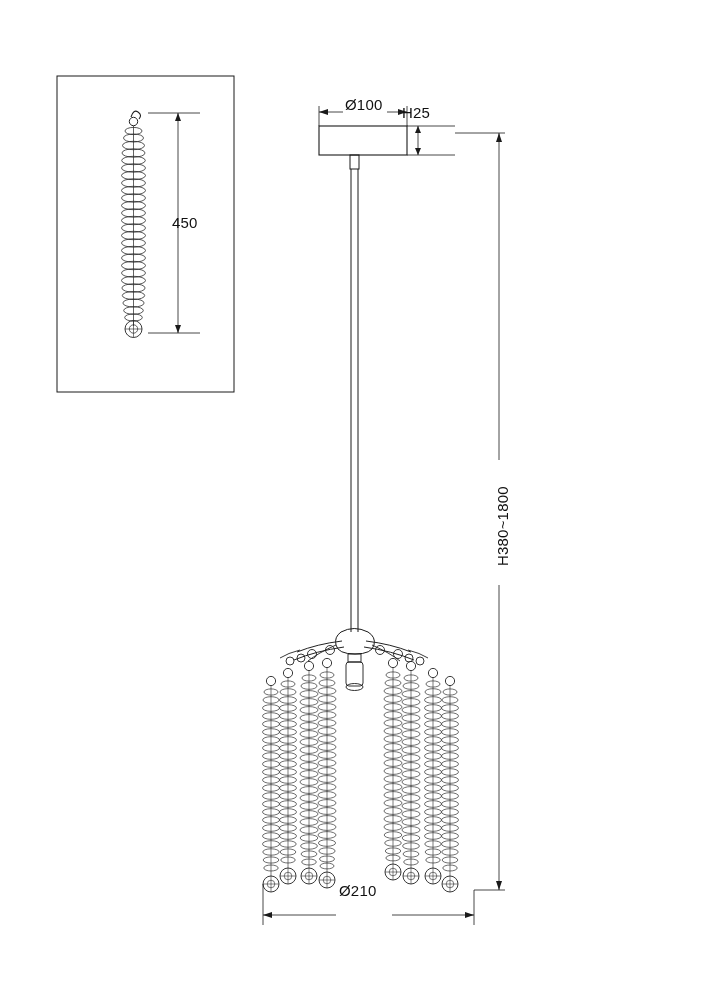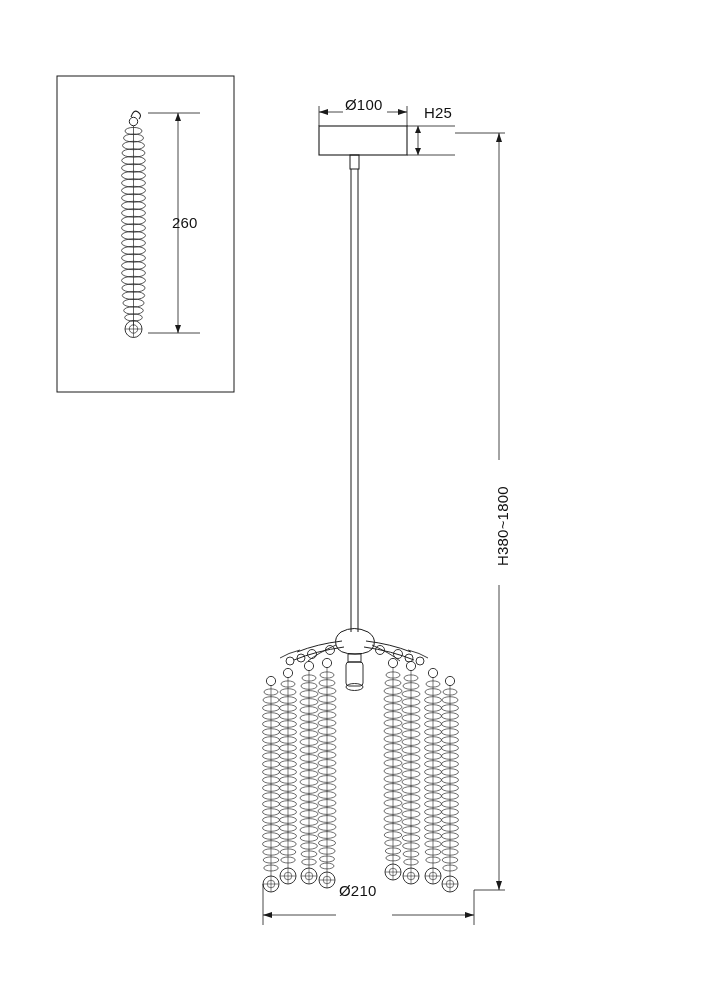--- a/index.html
+++ b/index.html
@@ -33,21 +33,21 @@
     font-size: 15px;
     letter-spacing: 0.2px;
     color: #111111;
     white-space: nowrap;
   }
   .dim-label.vertical {
     transform-origin: left top;
     transform: rotate(-90deg);
   }
   .lbl-d100 { left: 345px; top: 96px; }
-  .lbl-h25  { left: 424px; top: 104px; }
+  .lbl-h25  { left: 402px; top: 104px; }
   .lbl-260  { left: 172px; top: 214px; }
   .lbl-d210 { left: 339px; top: 882px; }
   .lbl-h380 { left: 494px; top: 566px; }
 </style>
 </head>
 <body>
 
 <div id="sheet">
 
   <svg class="drawing" viewBox="0 0 707 1000">
@@ -480,17 +480,17 @@
       <line x1="474" y1="890" x2="505" y2="890" stroke="#1a1a1a" stroke-width="0.8"></line>
       <line x1="499" y1="133" x2="499" y2="460" stroke="#1a1a1a" stroke-width="0.8"></line>
       <line x1="499" y1="585" x2="499" y2="890" stroke="#1a1a1a" stroke-width="0.8"></line>
       <path d="M499 133 l-3 9 l6 0 z" fill="#1a1a1a"></path>
       <path d="M499 890 l-3 -9 l6 0 z" fill="#1a1a1a"></path>
     </g>
   </svg>
 
   <div class="dim-label lbl-d100">Ø100</div>
   <div class="dim-label lbl-h25">H25</div>
-  <div class="dim-label lbl-260">260</div>
+  <div class="dim-label lbl-260">450</div>
   <div class="dim-label lbl-d210">Ø210</div>
   <div class="dim-label vertical lbl-h380">H380~1800</div>
 
 </div>
 
 </body></html>

